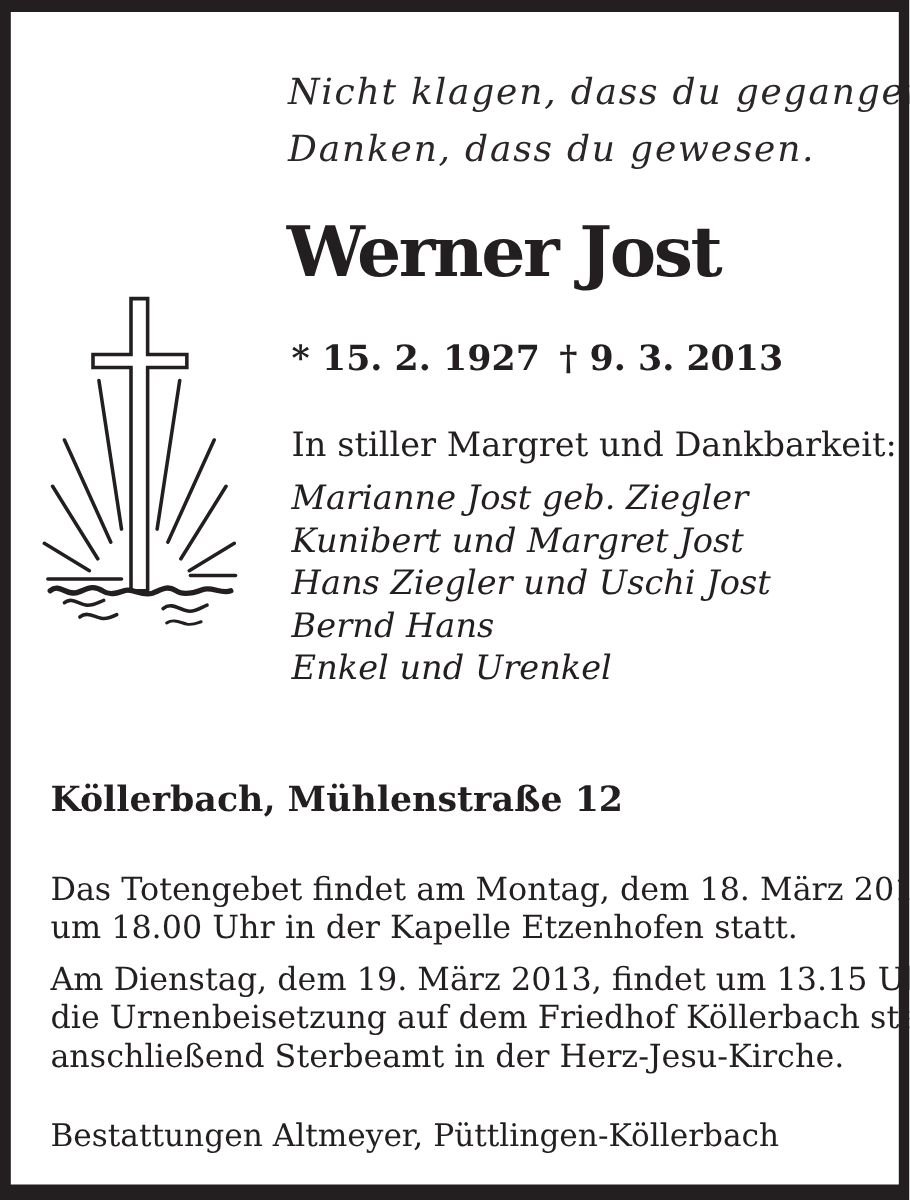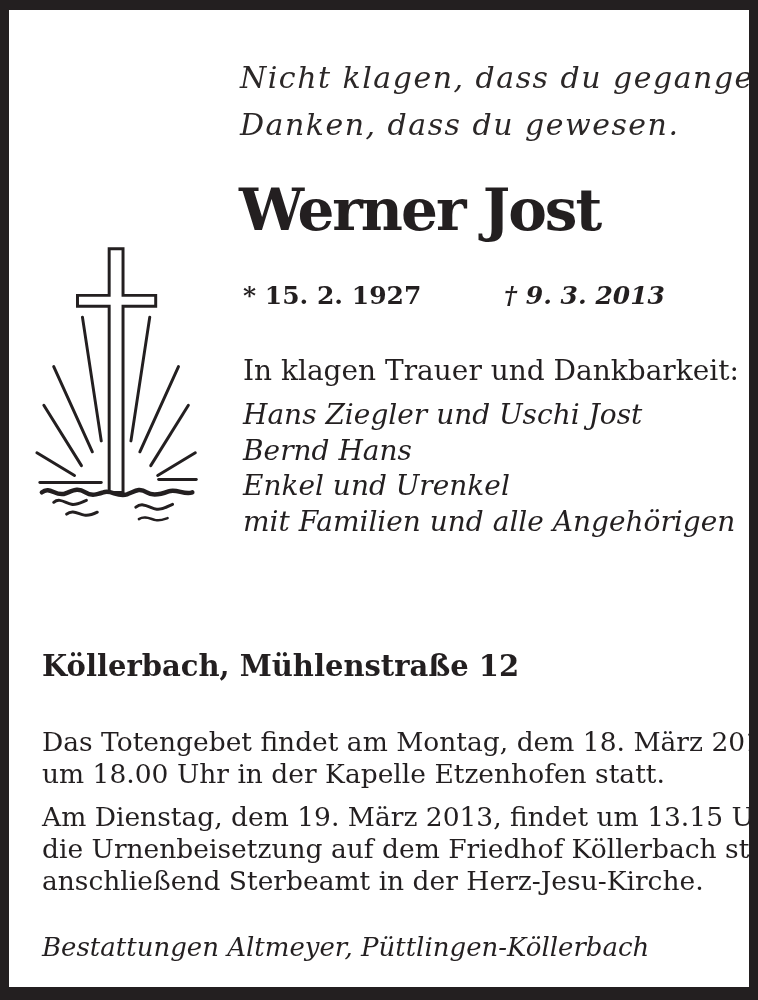--- a/index.html
+++ b/index.html
@@ -49,25 +49,25 @@
     font-size: 58px;
     font-weight: bold;
     letter-spacing: -2px;
     line-height: 1.05;
     white-space: nowrap;
   }
   .dates {
     position: absolute;
     left: 0; top: 281px;
     width: 660px; height: 36px;
-    font-size: 25px;
+    font-size: 29px;
     font-weight: bold;
   }
   .birth { position: absolute; left: 243px; top: 0; white-space: nowrap; }
-  .death { position: absolute; left: 504px; top: 0; white-space: nowrap; font-style: italic; }
+  .death { position: absolute; left: 466px; top: 0; white-space: nowrap; }
   .intro {
     position: absolute;
     left: 243px;
     top: 354px;
     font-size: 28px;
     white-space: nowrap;
   }
   .mourners {
     position: absolute;
     left: 243px;
@@ -94,21 +94,20 @@
     white-space: nowrap;
   }
   .para-totengebet { top: 726px; }
   .para-beisetzung { top: 801px; }
   .footer-line {
     position: absolute;
     left: 42px;
     top: 932px;
     font-size: 26px;
     white-space: nowrap;
-    font-style: italic;
   }
   .emblem line, .emblem path.wave { stroke: #231f20; fill: none; stroke-linecap: round; }
   .emblem path.cross-shape { fill: #ffffff; stroke: #231f20; stroke-width: 3; stroke-linejoin: miter; }
 </style>
 </head>
 <body>
 
 <div class="sheet">
 
   <div class="frame"></div>
@@ -142,27 +141,28 @@
     <path class="wave" stroke-width="2.5" d="M118 289 c6 -4 12 0 17 1 c5 1 9 -1 12 -2"></path>
   </svg>
 
   <h1 class="name">Werner Jost</h1>
 
   <div class="dates">
     <span class="birth">* 15. 2. 1927</span>
     <span class="death">† 9. 3. 2013</span>
   </div>
 
-  <div class="intro">In klagen Trauer und Dankbarkeit:</div>
+  <div class="intro">In stiller Margret und Dankbarkeit:</div>
 
   <div class="mourners">
+    <div>Marianne Jost geb. Ziegler</div>
+    <div>Kunibert und Margret Jost</div>
     <div>Hans Ziegler und Uschi Jost</div>
     <div>Bernd Hans</div>
     <div>Enkel und Urenkel</div>
-    <div>mit Familien und alle Angehörigen</div>
   </div>
 
   <div class="address">Köllerbach, Mühlenstraße 12</div>
 
   <div class="para para-totengebet">
     <div>Das Totengebet findet am Montag, dem 18. März 2013,</div>
     <div>um 18.00 Uhr in der Kapelle Etzenhofen statt.</div>
   </div>
 
   <div class="para para-beisetzung">

